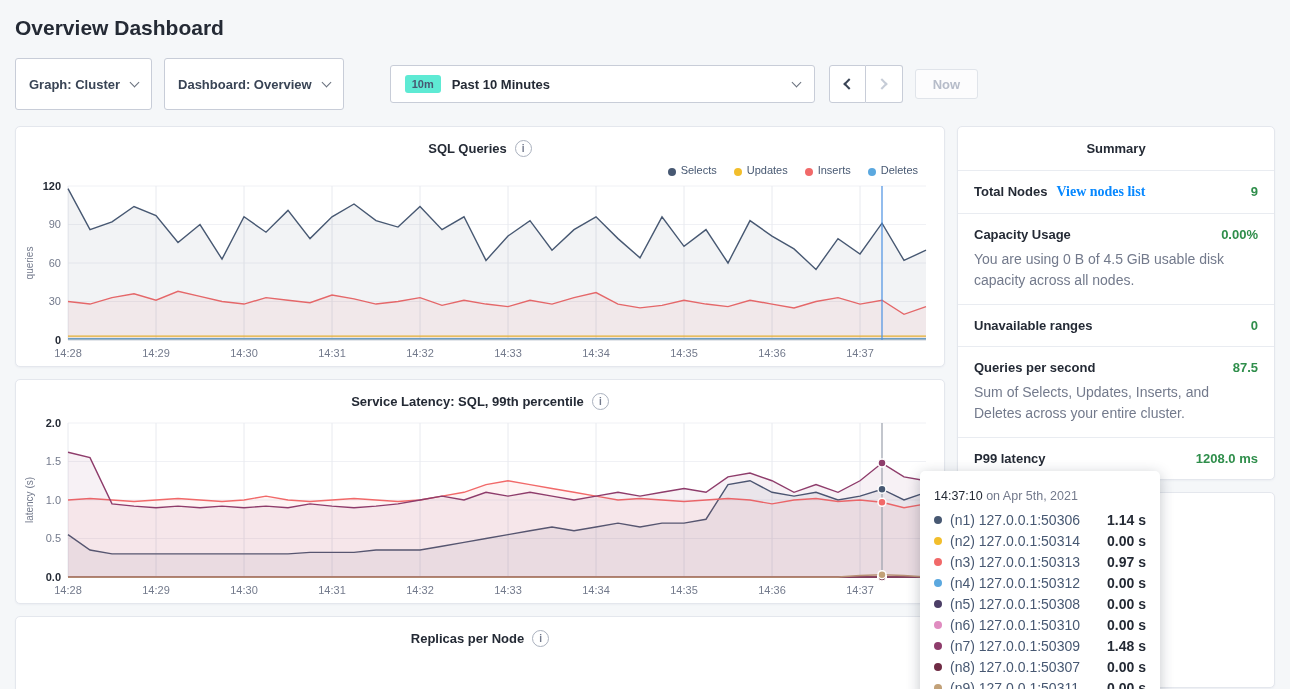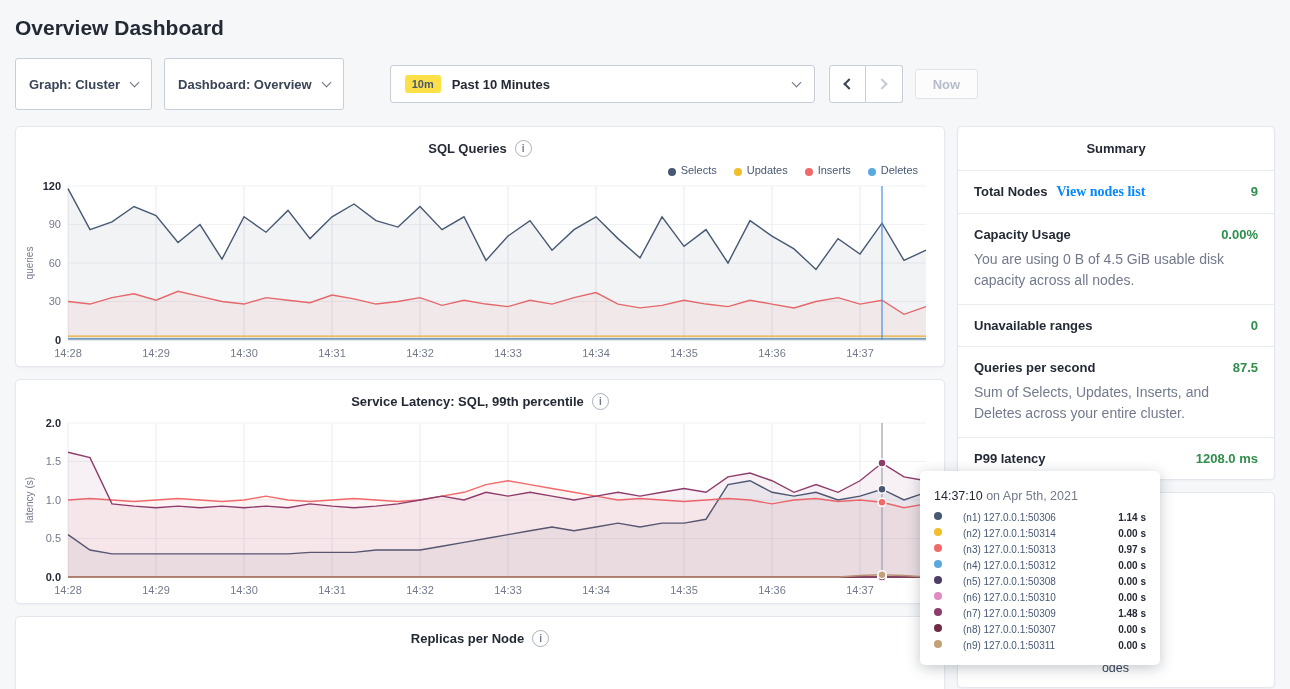--- a/index.html
+++ b/index.html
@@ -23,21 +23,21 @@
   .dd + .dd { margin-left:12px; }
   .chev {
     width:7px; height:7px; border-right:1.6px solid #69707d; border-bottom:1.6px solid #69707d;
     transform:rotate(45deg); display:inline-block; margin-top:-4px;
   }
   .timepicker {
     margin-left:46px; width:425px; height:38px; background:#fff;
     border:1px solid #c8cdd8; border-radius:3px; display:flex; align-items:center;
     padding:0 14px; gap:11px; cursor:pointer;
   }
-  .badge { background:#fde047; color:#475872; font-size:11px; font-weight:700; padding:3px 7px; border-radius:3px; }
+  .badge { background:#5eead4; color:#475872; font-size:11px; font-weight:700; padding:3px 7px; border-radius:3px; }
   .tp-label { font-size:13px; font-weight:700; color:#242a35; flex:1; text-align:left; }
   .nav { margin-left:14px; display:flex; }
   .nav button { width:37px; height:38px; background:#fff; border:1px solid #c8cdd8; display:flex; align-items:center; justify-content:center; cursor:pointer; padding:0; }
   .nav button:first-child { border-radius:3px 0 0 3px; }
   .nav button:last-child { border-radius:0 3px 3px 0; border-left:none; }
   .chev-left  { width:8px; height:8px; border-left:2px solid #394455; border-bottom:2px solid #394455; transform:rotate(45deg); margin-left:3px; }
   .chev-right { width:8px; height:8px; border-right:2px solid #c6ccd7; border-top:2px solid #c6ccd7; transform:rotate(45deg); margin-right:3px; }
   .now-btn {
     margin-left:12px; height:30px; padding:0 17px; background:#fcfcfd;
     border:1px solid #e0e4ea; border-radius:3px; color:#b6bcc9;
@@ -77,21 +77,21 @@
   .event-line { font-size:12.5px; color:#394455; line-height:18px; white-space:nowrap; overflow:hidden; }
 
   
   .tooltip {
     position:absolute; left:920px; top:471px; width:240px; z-index:10;
     background:#fff; border-radius:5px; box-shadow:0 3px 14px rgba(40,50,70,.28);
     padding:18px 14px 12px;
   }
   .tt-head { font-size:12.5px; margin-bottom:6px; color:#242a35; }
   .tt-date { color:#737a8c; }
-  .tt-row { display:flex; align-items:flex-start; gap:21px; padding:2.5px 0; font-size:10px; color:#475872; }
+  .tt-row { display:flex; align-items:center; gap:8px; padding:2.5px 0; font-size:14px; color:#475872; }
   .tt-name { flex:1; white-space:nowrap; }
   .tt-val { font-weight:700; color:#242a35; white-space:nowrap; }
 </style>
 </head>
 <body>
 
 <div class="page">
 
   <h1 class="page-title">Overview Dashboard</h1>
 

